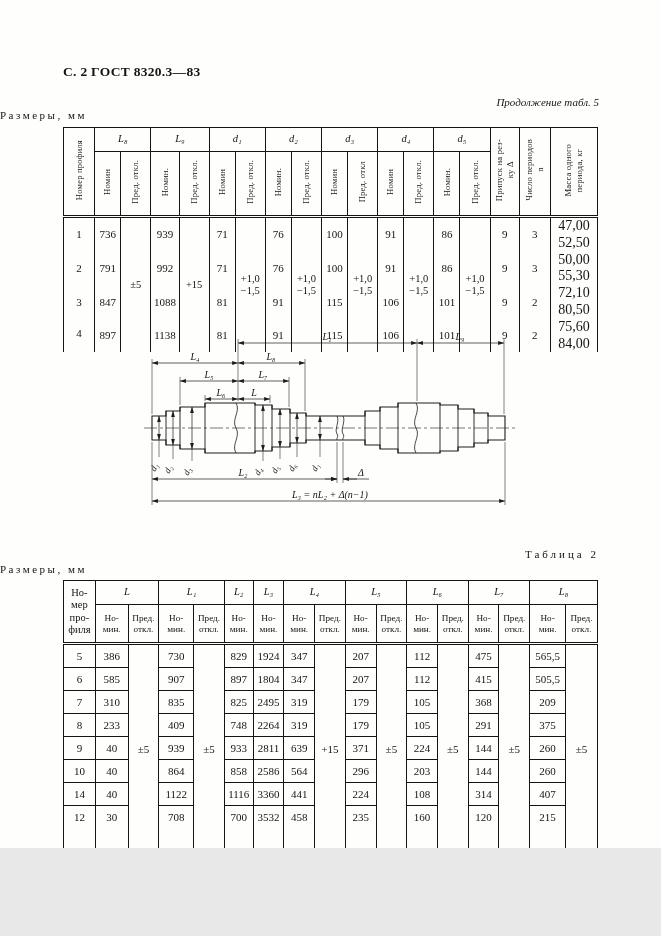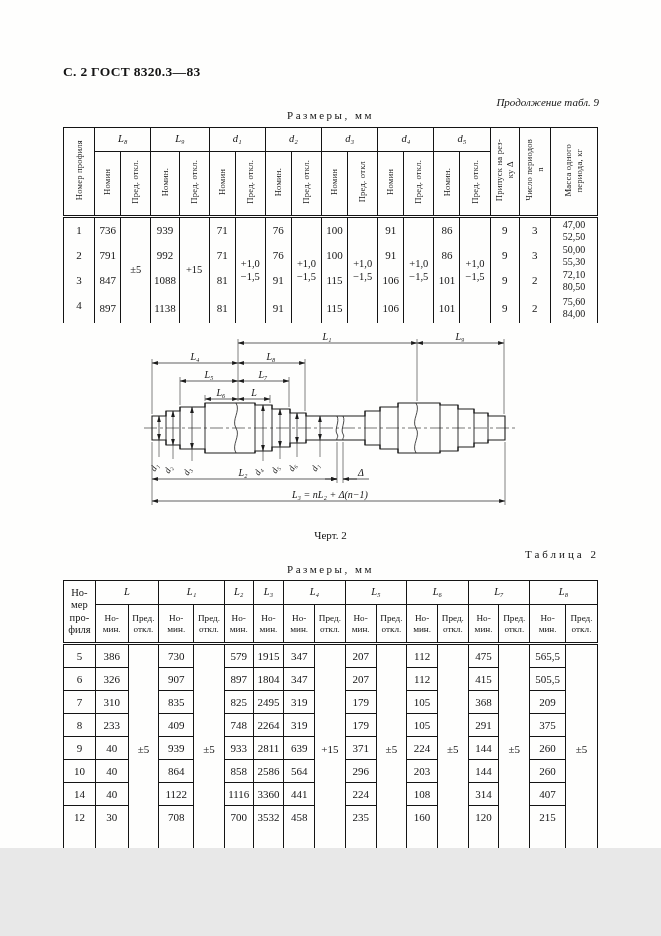--- a/index.html
+++ b/index.html
@@ -1,40 +1,40 @@
 <!DOCTYPE html>
 <html><head>
 <meta charset="utf-8">
 <style>
   html,body{margin:0;padding:0;background:#e8e8e8;}
   .page{position:relative;width:661px;height:848px;background:#fefefd;color:#141414;
         font-family:"Liberation Serif","DejaVu Serif",serif;overflow:hidden;}
   .abs{position:absolute;}
   .doc-header{left:63px;top:64px;font-weight:bold;font-size:13.5px;letter-spacing:.3px;}
   .cont-label{right:62px;top:96px;font-style:italic;font-size:11px;}
-  .center-line{left:0;width:661px;text-align:center;}
+  .center-line{left:0;width:661px;}
   .razmery{font-size:11px;letter-spacing:2.5px;}
   .chert{font-size:11px;}
   .tab2-label{right:62px;top:548px;font-size:11px;letter-spacing:3px;}
   .page-num{top:846px;font-size:11.5px;}
 
   table.t{border-collapse:collapse;table-layout:fixed;border-top:1.5px solid #141414;}
   .t th,.t td{border-left:1px solid #141414;border-right:1px solid #141414;
       padding:0;font-weight:normal;text-align:center;vertical-align:middle;
       font-size:10.5px;line-height:1.15;overflow:hidden;}
   .t1{left:63px;top:127px;width:535px;}
   .t2{left:63px;top:580px;width:535px;}
   .glab{font-style:italic;font-size:11px;height:23px;border-bottom:1px solid #141414;}
   .dbl{border-bottom:3px double #141414 !important;}
   .vcell{height:63px;}
   .vtext{display:inline-block;writing-mode:vertical-rl;transform:rotate(180deg);
       font-size:8.6px;letter-spacing:.2px;max-height:84px;line-height:1.25;}
   .pre{white-space:pre-line;}
   .t1 td{height:25px;font-size:11px;}
-  .t1 td.mass{font-size:10px;line-height:1.2;}
+  .t1 td.mass{font-size:14px;line-height:1.2;}
   .t1 td.tol{font-size:10.5px;}
   .t2 .sub{height:37px;font-size:9.2px;}
   .t2 td{height:22px;font-size:11px;}
   .t2 tbody tr+tr td{border-top:1px solid #141414;}
   .t2 tr.filler td{border-top:none !important;height:26px;}
   .profcell{font-size:9.2px;}
 
   .drawing{left:140px;top:333px;}
   .drawing line,.drawing path{stroke:#1c1c1c;fill:none;}
   .outl{stroke-width:1.1;}
@@ -47,21 +47,21 @@
       font-style:italic;font-size:10px;text-anchor:middle;}
   .drawing text.dlab{font-size:9px;text-anchor:start;}
   .drawing text.frm{font-size:10px;}
 </style>
 </head>
 <body>
 
 <div class="page">
 
   <div class="abs doc-header">С. 2 ГОСТ 8320.3—83</div>
-  <div class="abs cont-label">Продолжение табл. 9</div>
+  <div class="abs cont-label">Продолжение табл. 5</div>
   <div class="abs center-line razmery" style="top:109px;">Размеры, мм</div>
 
   <table class="abs t t1">
     <colgroup>
       <col style="width:30px">
         <col style="width:25px">
         <col style="width:29px">
         <col style="width:27px">
         <col style="width:29px">
       <col style="width:25px">
@@ -281,21 +281,20 @@
     <text x="190" y="164.5" class="frm">L₃ = nL₂ + Δ(n−1)</text>
     <text class="dlab" transform="translate(15,139) rotate(-60)">d₁</text>
     <text class="dlab" transform="translate(29,141) rotate(-60)">d₂</text>
     <text class="dlab" transform="translate(48,143) rotate(-60)">d₃</text>
     <text class="dlab" transform="translate(119,143) rotate(-60)">d₄</text>
     <text class="dlab" transform="translate(136,141) rotate(-60)">d₅</text>
     <text class="dlab" transform="translate(153,139) rotate(-60)">d₆</text>
     <text class="dlab" transform="translate(176,139) rotate(-60)">d₁</text>
   </svg>
 
-  <div class="abs center-line chert" style="top:529px;">Черт. 2</div>
   <div class="abs tab2-label">Таблица 2</div>
   <div class="abs center-line razmery" style="top:563px;">Размеры, мм</div>
 
   <table class="abs t t2">
     <colgroup>
       <col style="width:31px">
         <col style="width:32px">
         <col style="width:30px">
         <col style="width:34px">
         <col style="width:30px">
@@ -361,36 +360,36 @@
 мин.</th>
       <th class="sub dbl pre">Пред.
 откл.</th>
     </tr>
     <tr>
       <td>5</td>
       <td>386</td>
       <td rowspan="9">±5</td>
       <td>730</td>
       <td rowspan="9">±5</td>
-      <td>579</td>
-      <td>1915</td>
+      <td>829</td>
+      <td>1924</td>
       <td>347</td>
       <td rowspan="9">+15</td>
       <td>207</td>
       <td rowspan="9">±5</td>
       <td>112</td>
       <td rowspan="9">±5</td>
       <td>475</td>
       <td rowspan="9">±5</td>
       <td>565,5</td>
       <td rowspan="9">±5</td>
     </tr>
     <tr>
       <td>6</td>
-      <td>326</td>
+      <td>585</td>
       <td>907</td>
       <td>897</td>
       <td>1804</td>
       <td>347</td>
       <td>207</td>
       <td>112</td>
       <td>415</td>
       <td>505,5</td>
     </tr>
     <tr>

